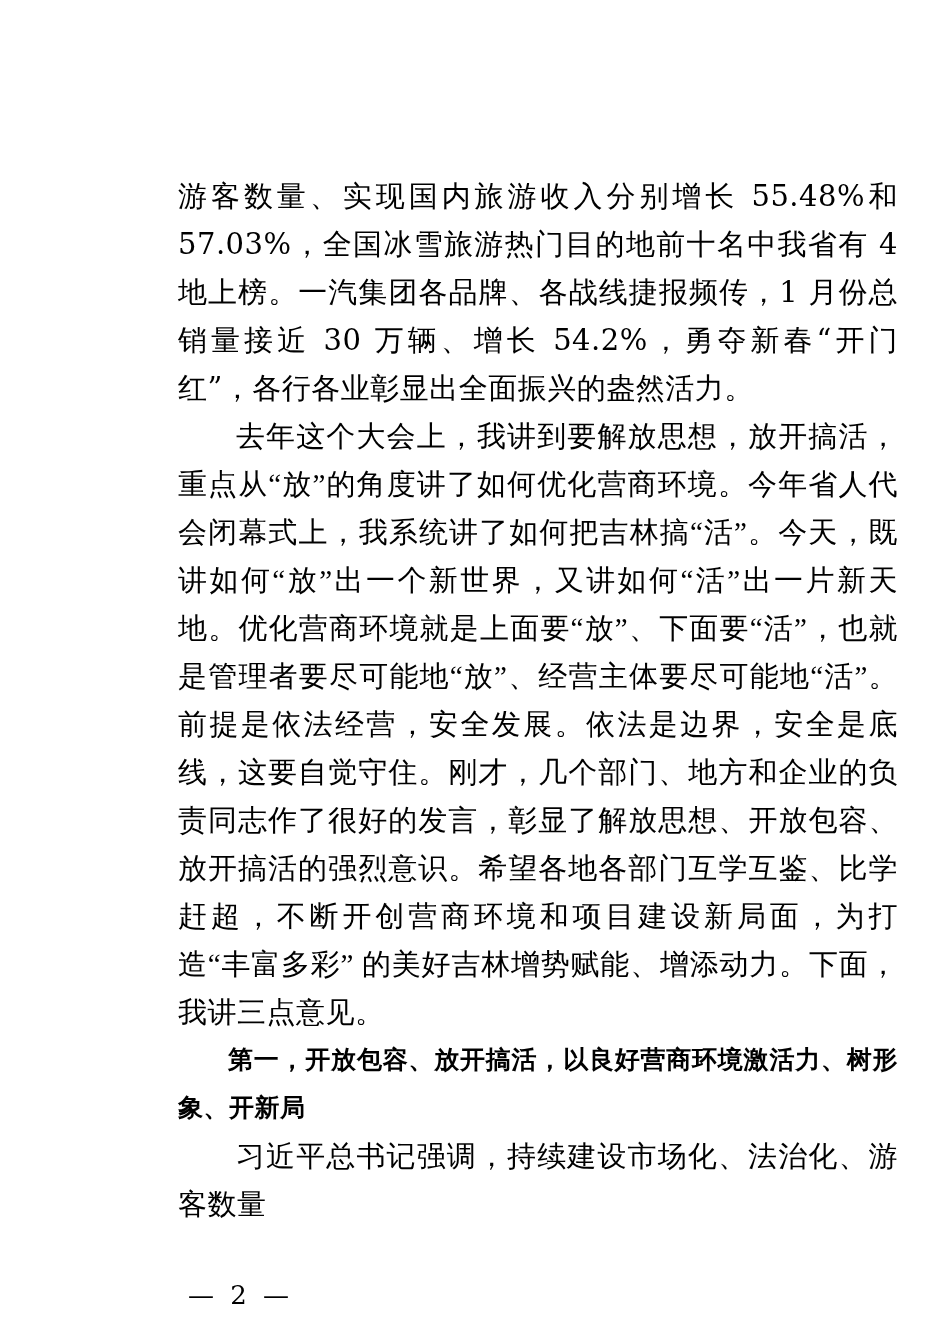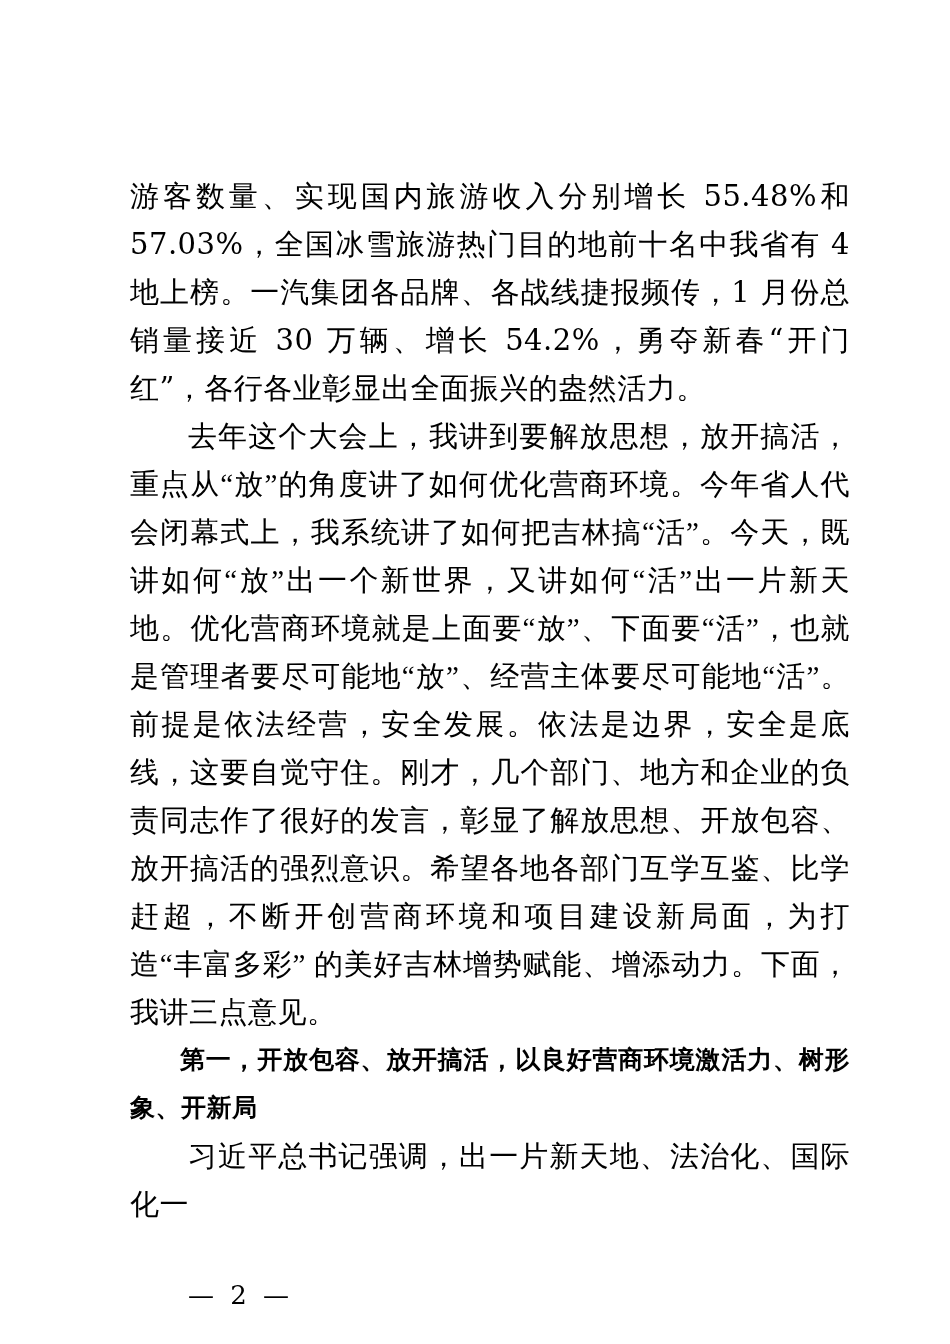--- a/index.html
+++ b/index.html
@@ -13,20 +13,21 @@
   }
   .page {
     position: relative;
     width: 950px;
     height: 1344px;
     background: #ffffff;
     padding: 172px 100px 0 130px;
   }
   .body-text {
     width: 720px;
+    margin-left: 48px;
   }
   .para {
     font-size: 29px;
     line-height: 48px;
     text-align: justify;
     text-justify: inter-ideograph;
     letter-spacing: 0.5px;
   }
   .para.indent, .heading {
     text-indent: 2em;
@@ -50,16 +51,16 @@
   }
 </style>
 </head>
 <body>
 
 <div class="page">
   <div class="body-text">
     <p class="para">游客数量、实现国内旅游收入分别增长 55.48%和 57.03%，全国冰雪旅游热门目的地前十名中我省有 4 地上榜。一汽集团各品牌、各战线捷报频传，1 月份总销量接近 30 万辆、增长 54.2%，勇夺新春“开门红”，各行各业彰显出全面振兴的盎然活力。</p>
     <p class="para indent">去年这个大会上，我讲到要解放思想，放开搞活，重点从“放”的角度讲了如何优化营商环境。今年省人代会闭幕式上，我系统讲了如何把吉林搞“活”。今天，既讲如何“放”出一个新世界，又讲如何“活”出一片新天地。优化营商环境就是上面要“放”、下面要“活”，也就是管理者要尽可能地“放”、经营主体要尽可能地“活”。前提是依法经营，安全发展。依法是边界，安全是底线，这要自觉守住。刚才，几个部门、地方和企业的负责同志作了很好的发言，彰显了解放思想、开放包容、放开搞活的强烈意识。希望各地各部门互学互鉴、比学赶超，不断开创营商环境和项目建设新局面，为打造“丰富多彩” 的美好吉林增势赋能、增添动力。下面，我讲三点意见。</p>
     <h2 class="heading">第一，开放包容、放开搞活，以良好营商环境激活力、树形象、开新局</h2>
-    <p class="para indent">习近平总书记强调，出一片新天地、法治化、国际化一</p>
+    <p class="para indent">习近平总书记强调，持续建设市场化、法治化、游客数量</p>
   </div>
   <div class="page-footer">— 2 —</div>
 </div>
 
 </body></html>

